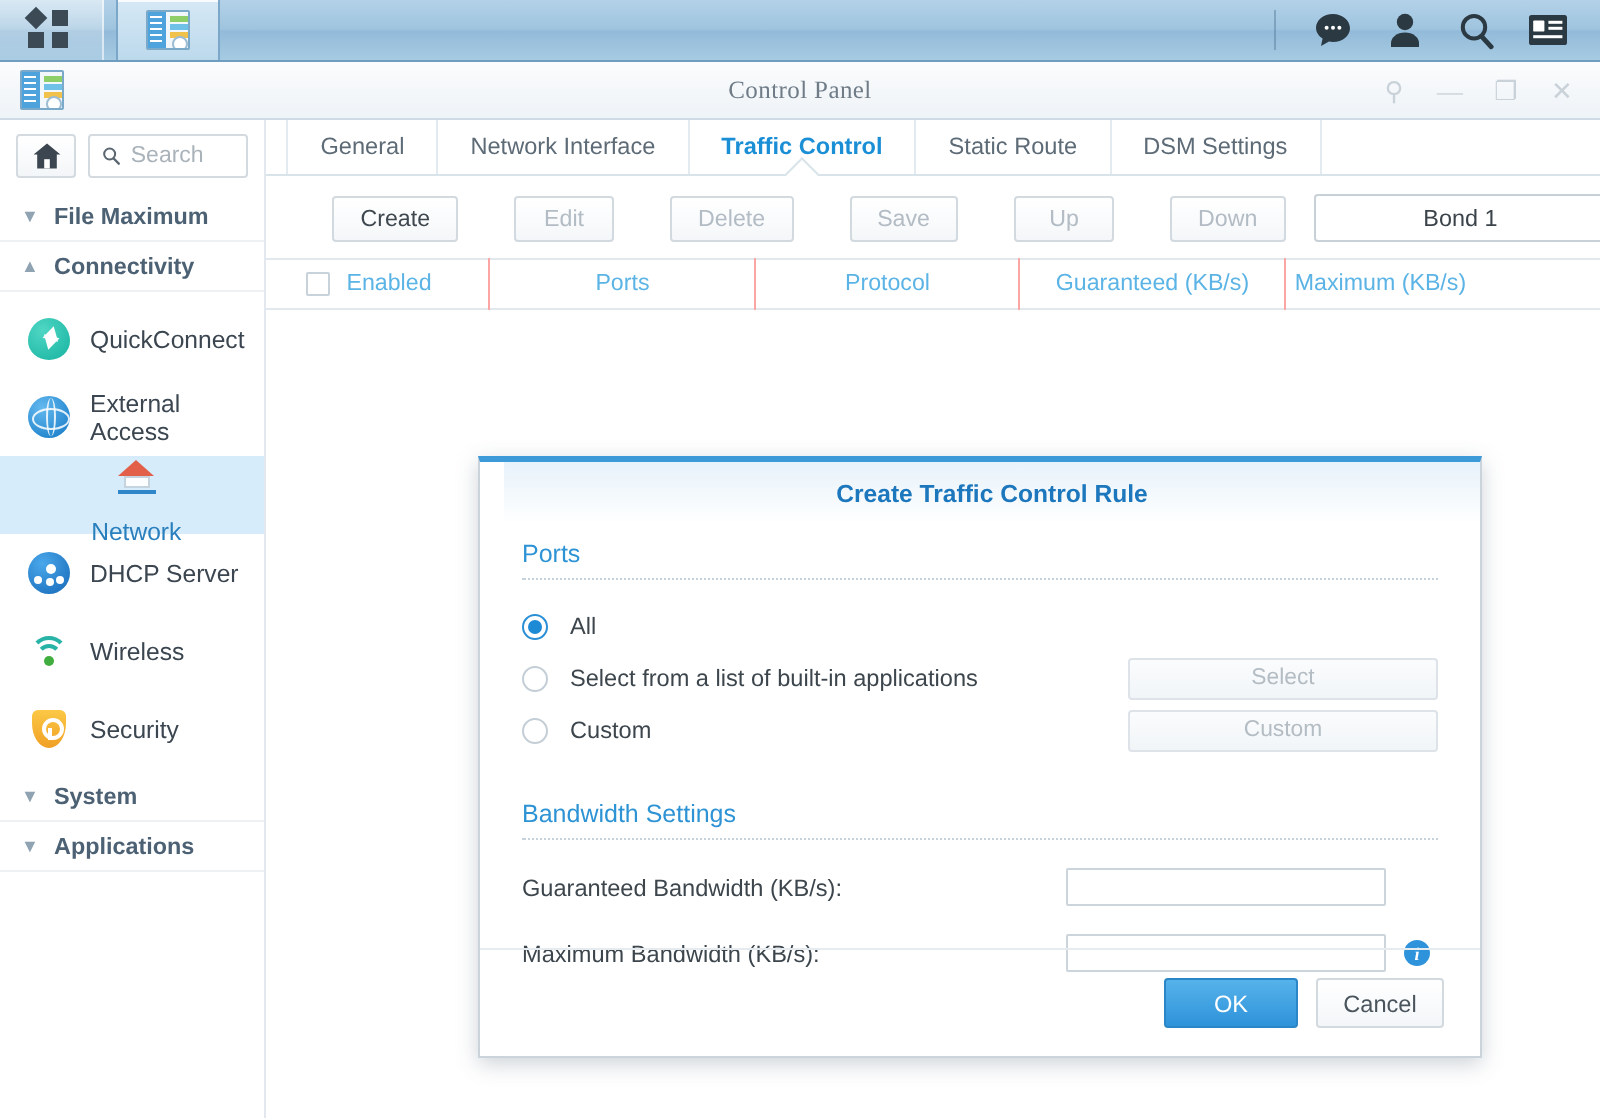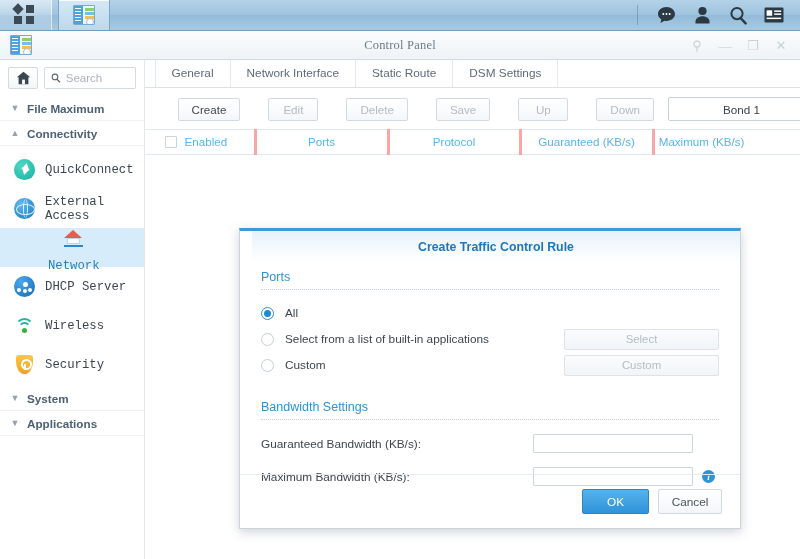--- a/index.html
+++ b/index.html
@@ -93,21 +93,21 @@
     font-family:"Liberation Sans",sans-serif; background:transparent;
   }
   .search-wrap input::placeholder { color:#aab3ba; }
 
   .side-group {
     display:flex; align-items:center; gap:7px; padding:0 10px; height:25px;
     font-size:11.7px; font-weight:bold; color:#4c6173; cursor:pointer;
     border-bottom:1px solid #edf1f4;
   }
   .side-group .chev { color:#8fa3b3; font-size:9px; line-height:1; width:10px; text-align:center; }
-  .side-items { padding:4px 0 2px 0;font-family:Liberation Mono, monospace; }
+  .side-items { padding:4px 0 2px 0; }
   .side-item {
     display:flex; align-items:center; gap:10px; height:39px; padding:0 10px 0 14px;
     font-size:12.3px; color:#3b4650; cursor:pointer;
   }
   .side-item.active { background:#d7ecfa; color:#2a7fbd;flex-direction:column; }
   .side-ico { width:21px; height:21px; flex:none; position:relative; }
 
   .ico-circle { width:21px;height:21px;border-radius:50%; display:block; }
   .ico-q { background:radial-gradient(circle at 35% 30%, #4fd6c4, #16b3a0); border-radius:50% 50% 50% 50%/55% 55% 45% 45%; }
   .ico-q:after{content:"";position:absolute;left:8px;top:4px;width:0;height:0;border-left:4px solid transparent;border-right:4px solid transparent;border-bottom:7px solid #fff;transform:rotate(14deg);}
@@ -166,21 +166,21 @@
     display:flex;align-items:center;padding:0 8px;font-size:11.7px;color:#3c444b;cursor:pointer;
   }
   .select-box .cap{flex:1;margin-left:46px;}
   .select-box .arw{color:#4a545c;font-size:9px;}
 
   .table-head {
     display:flex; height:26px; align-items:center;
     border-top:1px solid #e1e8ee; border-bottom:1px solid #e1e8ee;
     background:#fff; font-size:11.6px; color:#5bb4e5;
   }
-  .th { text-align:center; border-right:3px solid #fca5a5; height:26px; line-height:26px; }
+  .th { text-align:center; border-right:1px solid #fca5a5; height:26px; line-height:26px; }
   .th.c0 { width:112px; display:flex; align-items:center; gap:8px; padding-left:20px; }
   .th-chk { width:12px;height:12px;border:1px solid #c8d2da;background:#fff;border-radius:1px;cursor:pointer;flex:none;}
   .th.c1 { width:133px; }
   .th.c2 { width:132px; }
   .th.c3 { width:133px; }
   .th.c4 { width:94px; border-right:none; }
 
   
   .modal {
     position:absolute; left:239px; top:197px; width:502px; height:301px;
@@ -405,20 +405,21 @@
           <span class="chev">▼</span>
           <span>Applications</span>
         </div>
       </div>
 
       <div class="content">
 
         <div class="tabs">
           <div class="tab">General</div>
           <div class="tab">Network Interface</div>
+          <div class="tab active">Traffic Control</div>
           <div class="tab">Static Route</div>
           <div class="tab">DSM Settings</div>
         </div>
 
         <div class="toolbar">
           <div class="tbtn">Create</div>
           <div class="tbtn disabled">Edit</div>
           <div class="tbtn disabled">Delete</div>
           <div class="tbtn disabled">Save</div>
           <div class="tbtn disabled">Up</div>

